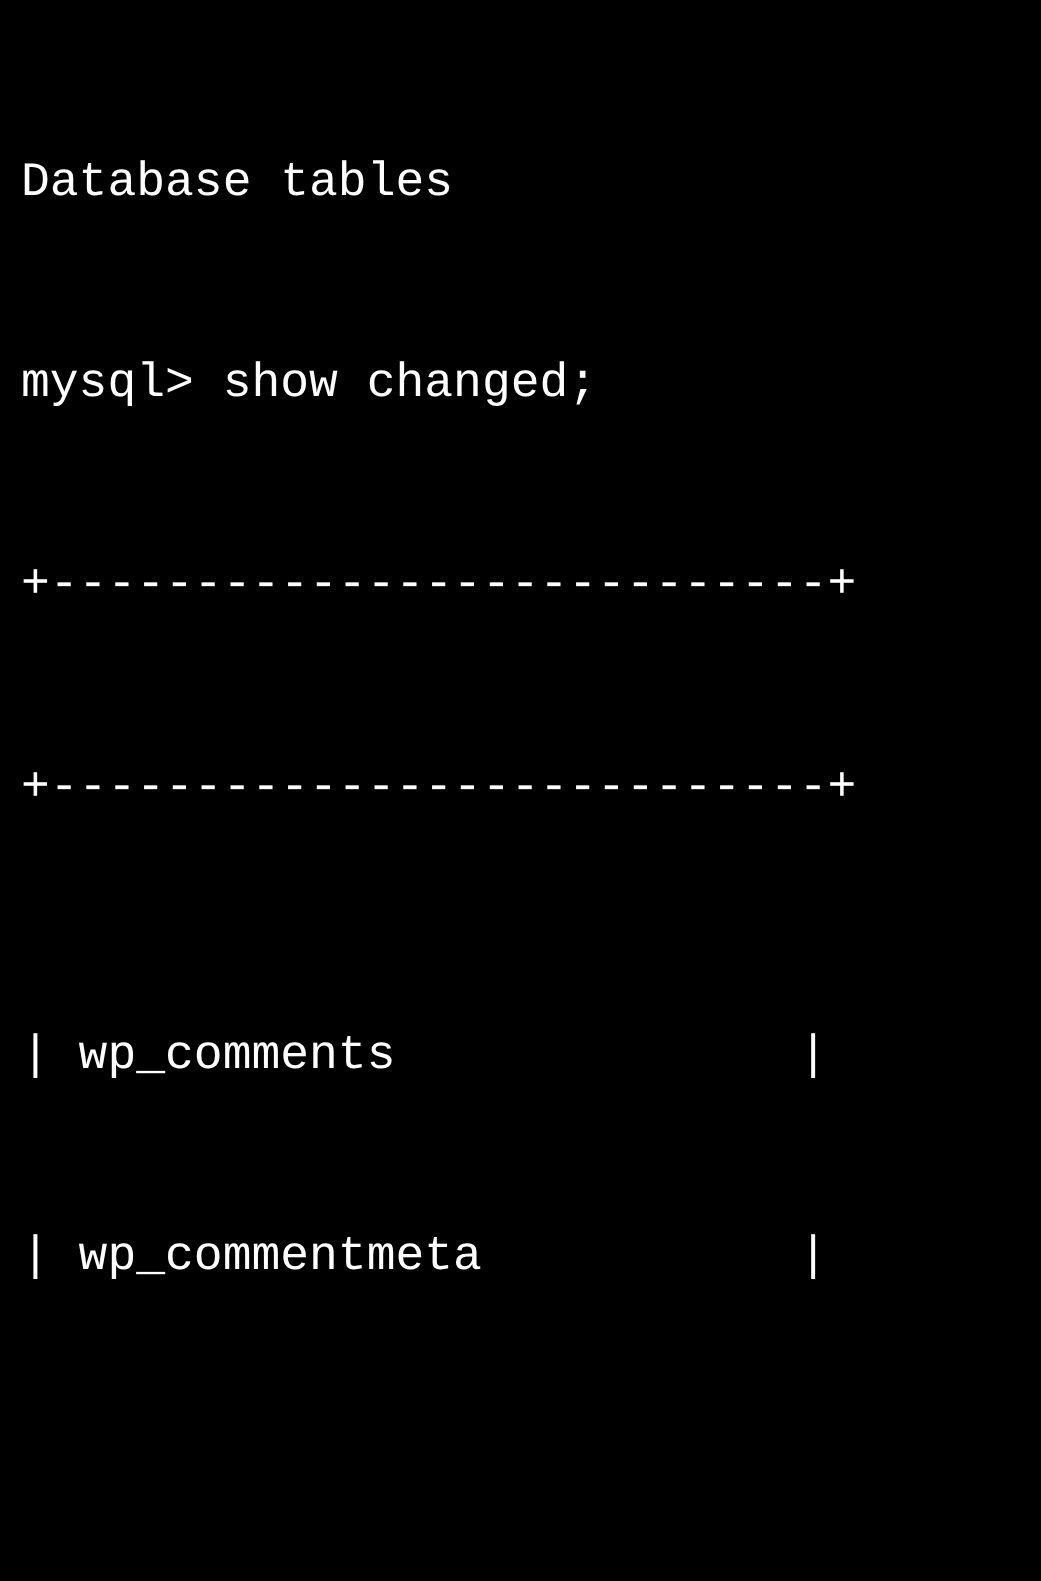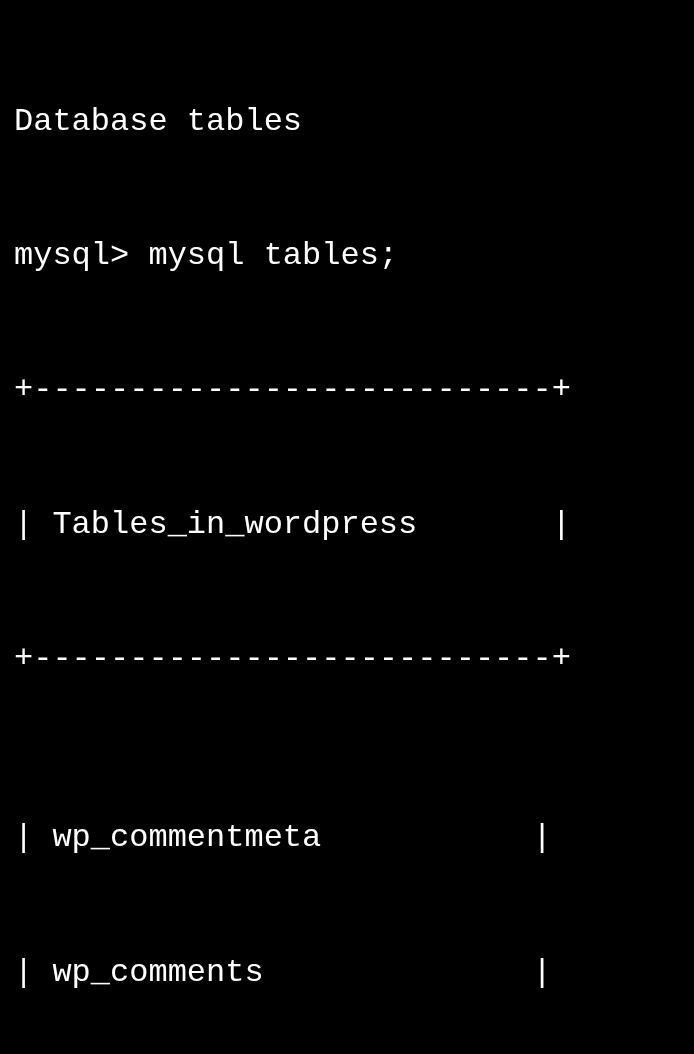--- a/index.html
+++ b/index.html
@@ -20,27 +20,26 @@
   }
   .row {
     display: block;
   }
 </style>
 </head>
 <body>
 
 <div class="terminal">
   <span class="row">Database tables</span>
-  <span class="row"><span>mysql&gt;</span> <span>mysql tables;</span></span>
+  <span class="row"><span>mysql&gt;</span> <span>show changed;</span></span>
   <span class="row">+---------------------------+</span>
-  <span class="row"><span>| </span><span>Tables_in_wordpress</span><span>       |</span></span>
   <span class="row">+---------------------------+</span>
 
+  <span class="row"><span>| </span><span>wp_comments</span><span>              |</span></span>
   <span class="row"><span>| </span><span>wp_commentmeta</span><span>           |</span></span>
-  <span class="row"><span>| </span><span>wp_comments</span><span>              |</span></span>
   
   
   
   
   
   
   
   
   
   

